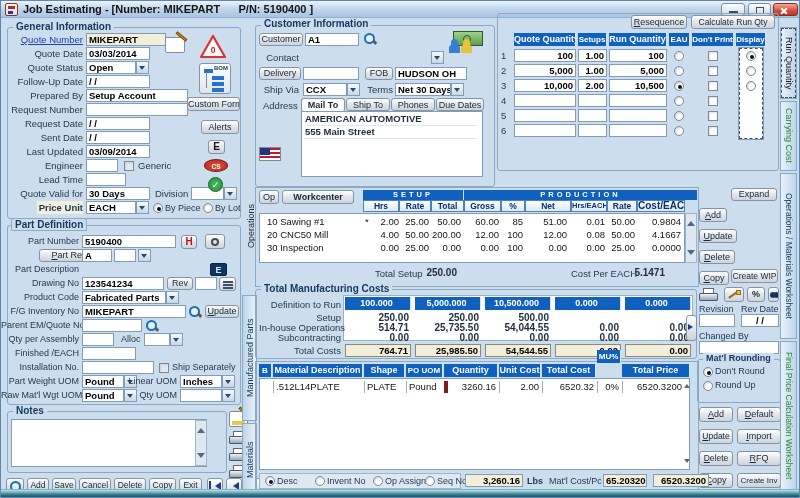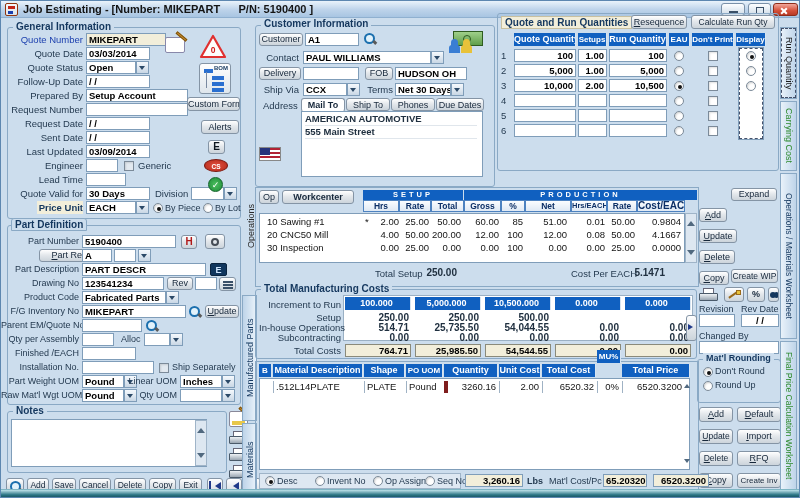--- a/index.html
+++ b/index.html
@@ -27,21 +27,21 @@
   .winbtn.close .x1 { transform:rotate(45deg);} .winbtn.close .x2 { transform:rotate(-45deg);}
   
   .abs { position:absolute; }
   .grp { position:absolute; border:1px solid #8aa9c5; border-radius:3px; }
   .gt  { position:absolute; background:#ccdded; padding:0 3px; font-weight:bold; color:#14375e;
          font-size:10px; white-space:nowrap; }
   .gtb { border:1px solid #8aa9c5; border-radius:3px 3px 0 0; }
   .lbl { position:absolute; font-size:9.5px; color:#243a50; white-space:nowrap; line-height:13px; }
   .lblr{ text-align:right; }
   .s9  { font-size:9px; }
-  .link{ color:#1b3fae; }
+  .link{ color:#1b3fae; text-decoration:underline; }
   .fld { position:absolute; background:#fff; border:1px solid #7f9db9; font-size:9.5px; font-weight:bold;
          color:#000; line-height:10px; padding:1px 2px; white-space:nowrap; overflow:hidden; height:13px; }
   .rt  { text-align:right; }
   .beige { background:#f2eeda; }
   .btn { position:absolute; background:linear-gradient(#ffffff,#e4e8ec 45%,#ccd4db);
          border:1px solid #8494a5; border-radius:3px; font-size:9px; color:#16273a; text-align:center;
          line-height:12px; white-space:nowrap; overflow:hidden; height:14px; }
   .ak::first-letter { text-decoration:underline; }
   .dda { position:absolute; width:13px; height:13px; background:linear-gradient(#f5f9fd,#c9d7e5);
          border:1px solid #7f9db9; }
@@ -183,21 +183,20 @@
   <div class="fld" style="left:81px;top:234px;width:94px">5190400</div>
   <div class="btn" style="left:180px;top:234px;width:16px;font-weight:bold;color:#b01818;font-size:10px">H</div>
   <div class="btn" style="left:204px;top:233px;width:20px;height:15px">
       <div class="abs" style="left:5px;top:2.5px;width:8px;height:8px;border:2px solid #454c55;border-radius:50%"></div>
     </div>
   <div class="btn ak" style="left:38px;top:248px;width:60px;height:13px;line-height:11px">Part Rev</div>
   <div class="fld" style="left:81px;top:248px;width:30px">A</div>
   <div class="fld" style="left:113px;top:248px;width:22px"></div>
   <div class="dda" style="left:137px;top:248px"></div>
   <span class="lbl lblr s9" style="left:0;top:262px;width:78px">Part Description</span>
-  <div class="fld" style="left:81px;top:262px;width:124px">PART DESCR</div>
   <div class="abs" style="left:209px;top:262px;width:17px;height:13px;background:#10365e;border:1px solid #0a2440;border-radius:2px;color:#cfe6ff;font-size:9px;font-weight:bold;text-align:center;line-height:12px">E</div>
   <span class="lbl lblr s9" style="left:0;top:276px;width:78px">Drawing No</span>
   <div class="fld" style="left:81px;top:276px;width:82px">123541234</div>
   <div class="btn" style="left:166px;top:276px;width:26px;height:13px;line-height:11px">Rev</div>
   <div class="fld" style="left:194px;top:276px;width:22px"></div>
   <div class="btn" style="left:218px;top:276px;width:17px">
     <div class="abs" style="left:3px;top:3px;width:10px;height:1.5px;background:#3a5068"></div>
     <div class="abs" style="left:3px;top:6px;width:10px;height:1.5px;background:#3a5068"></div>
     <div class="abs" style="left:3px;top:9px;width:10px;height:1.5px;background:#3a5068"></div>
   </div>
@@ -294,21 +293,20 @@
   <div class="mag" style="left:362px;top:31px"></div>
   <div class="abs" style="left:448px;top:30px;width:34px;height:22px">
     <div class="abs" style="left:4px;top:0;width:30px;height:15px;background:linear-gradient(#9fd08a,#5f9e4a);border:1px solid #2e5c20"></div>
     <div class="abs" style="left:14px;top:4px;width:8px;height:8px;border:1px solid #2e5c20;border-radius:50%"></div>
     <div class="abs" style="left:2px;top:8px;width:7px;height:7px;background:#3a7ed4;border-radius:50% 50% 0 0"></div>
     <div class="abs" style="left:0;top:14px;width:11px;height:8px;background:#3a7ed4;border-radius:3px 3px 0 0"></div>
     <div class="abs" style="left:14px;top:8px;width:7px;height:7px;background:#e8c23a;border-radius:50% 50% 0 0"></div>
     <div class="abs" style="left:12px;top:14px;width:11px;height:8px;background:#e8c23a;border-radius:3px 3px 0 0"></div>
   </div>
   <span class="lbl lblr" style="left:258px;top:50px;width:40px">Contact</span>
-  <div class="fld" style="left:302px;top:50px;width:128px">PAUL WILLIAMS</div>
   <div class="dda" style="left:430px;top:50px"></div>
   <div class="btn" style="left:258px;top:66px;width:42px;height:13px;line-height:11px">Delivery</div>
   <div class="fld" style="left:302px;top:66px;width:56px"></div>
   <div class="btn" style="left:364px;top:66px;width:28px;height:13px;line-height:11px">FOB</div>
   <div class="fld" style="left:394px;top:66px;width:72px">HUDSON OH</div>
   <span class="lbl lblr" style="left:258px;top:82px;width:40px">Ship Via</span>
   <div class="fld" style="left:302px;top:82px;width:44px">CCX</div>
   <div class="dda" style="left:346px;top:82px"></div>
   <span class="lbl lblr" style="left:360px;top:82px;width:32px">Terms</span>
   <div class="fld" style="left:394px;top:82px;width:56px">Net 30 Days</div>
@@ -319,21 +317,20 @@
   <div class="btn" style="left:390px;top:97px;width:44px;height:13px">Phones</div>
   <div class="btn" style="left:435px;top:97px;width:48px;height:13px">Due Dates</div>
   <div class="white" style="left:300px;top:110px;width:182px;height:66px"></div>
   <span class="cell" style="left:304px;top:112px;width:172px;font-weight:bold;font-size:9.5px;border-bottom:1px solid #e0e6ec">AMERICAN AUTOMOTIVE</span>
   <span class="cell" style="left:304px;top:125px;width:172px;font-weight:bold;font-size:9.5px;border-bottom:1px solid #e0e6ec">555 Main Street</span>
   <div class="abs" style="left:258px;top:146px;width:22px;height:14px;border:1px solid #888;background:repeating-linear-gradient(#b22234 0 2px,#fff 2px 4px)">
     <div class="abs" style="left:0;top:0;width:10px;height:7px;background:#26337c"></div>
   </div>
 
   <div class="grp" style="left:496px;top:12px;width:282px;height:158px"></div>
-  <span class="gt beige" style="left:500px;top:15px;border:1px solid #c8c0a0">Quote and Run Quantities</span>
   <div class="btn ak" style="left:630px;top:14px;width:56px">Resequence</div>
   <div class="btn" style="left:690px;top:14px;width:84px;font-size:8.5px">Calculate Run Qty</div>
   <div class="bh" style="left:513px;top:32px;width:62px">Quote Quantity</div>
   <div class="bh" style="left:577px;top:32px;width:29px;font-size:8px">Setups</div>
   <div class="bh" style="left:608px;top:32px;width:58px">Run Quantity</div>
   <div class="bh" style="left:668px;top:32px;width:21px;font-size:8px">EAU</div>
   <div class="bh" style="left:691px;top:32px;width:42px;font-size:8px">Don't Print</div>
   <div class="bh" style="left:735px;top:32px;width:30px;font-size:8px">Display</div>
 
   <span class="lbl" style="left:500px;top:48px">1</span>
@@ -439,21 +436,21 @@
   <div class="btn" style="left:730px;top:187px;width:46px;height:13px;line-height:11px">Expand</div>
   <div class="btn ak" style="left:698px;top:207px;width:28px">Add</div>
   <div class="btn ak" style="left:698px;top:228px;width:38px">Update</div>
   <div class="btn ak" style="left:698px;top:249px;width:36px">Delete</div>
   <div class="btn ak" style="left:698px;top:270px;width:30px">Copy</div>
   <div class="btn" style="left:730px;top:268px;width:47px;font-size:8.5px">Create WIP</div>
 
   <div class="grp" style="left:254px;top:288px;width:442px;height:70px"></div>
   <span class="gt" style="left:260px;top:282px">Total Manufacturing Costs</span>
   <div class="white" style="left:342px;top:294px;width:350px;height:46px;border-color:#9ab0c4"></div>
-  <span class="lbl lblr" style="left:258px;top:297px;width:82px">Increment to Run</span>
+  <span class="lbl lblr" style="left:258px;top:297px;width:82px">Definition to Run</span>
   <div class="bh rt" style="left:344px;top:296px;width:66px;padding-right:2px">100.000</div>
   <div class="bh rt" style="left:414px;top:296px;width:66px;padding-right:2px">5,000.000</div>
   <div class="bh rt" style="left:484px;top:296px;width:66px;padding-right:2px">10,500.000</div>
   <div class="bh rt" style="left:554px;top:296px;width:66px;padding-right:2px">0.000</div>
   <div class="bh rt" style="left:624px;top:296px;width:66px;padding-right:2px">0.000</div>
   <span class="lbl lblr" style="left:258px;top:310px;width:82px">Setup</span>
   <span class="cell rt" style="left:344px;top:311px;width:64px;font-weight:bold">250.00</span>
   <span class="cell rt" style="left:414px;top:311px;width:64px;font-weight:bold">250.00</span>
   <span class="cell rt" style="left:484px;top:311px;width:64px;font-weight:bold">500.00</span>
   <span class="lbl lblr" style="left:258px;top:320px;width:82px">In-house Operations</span>

